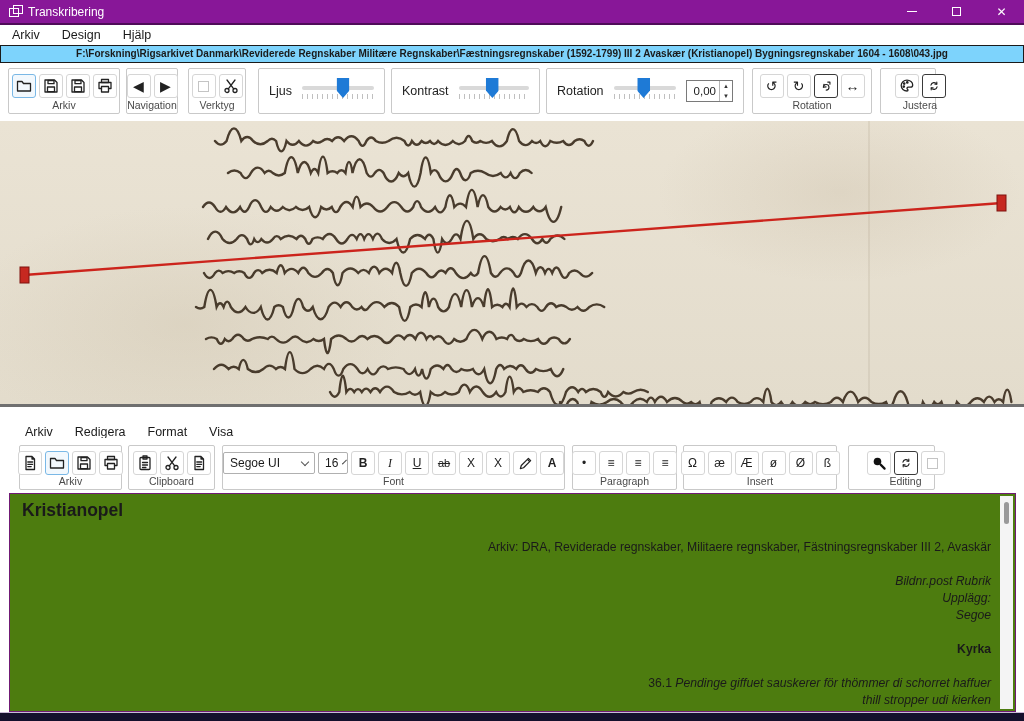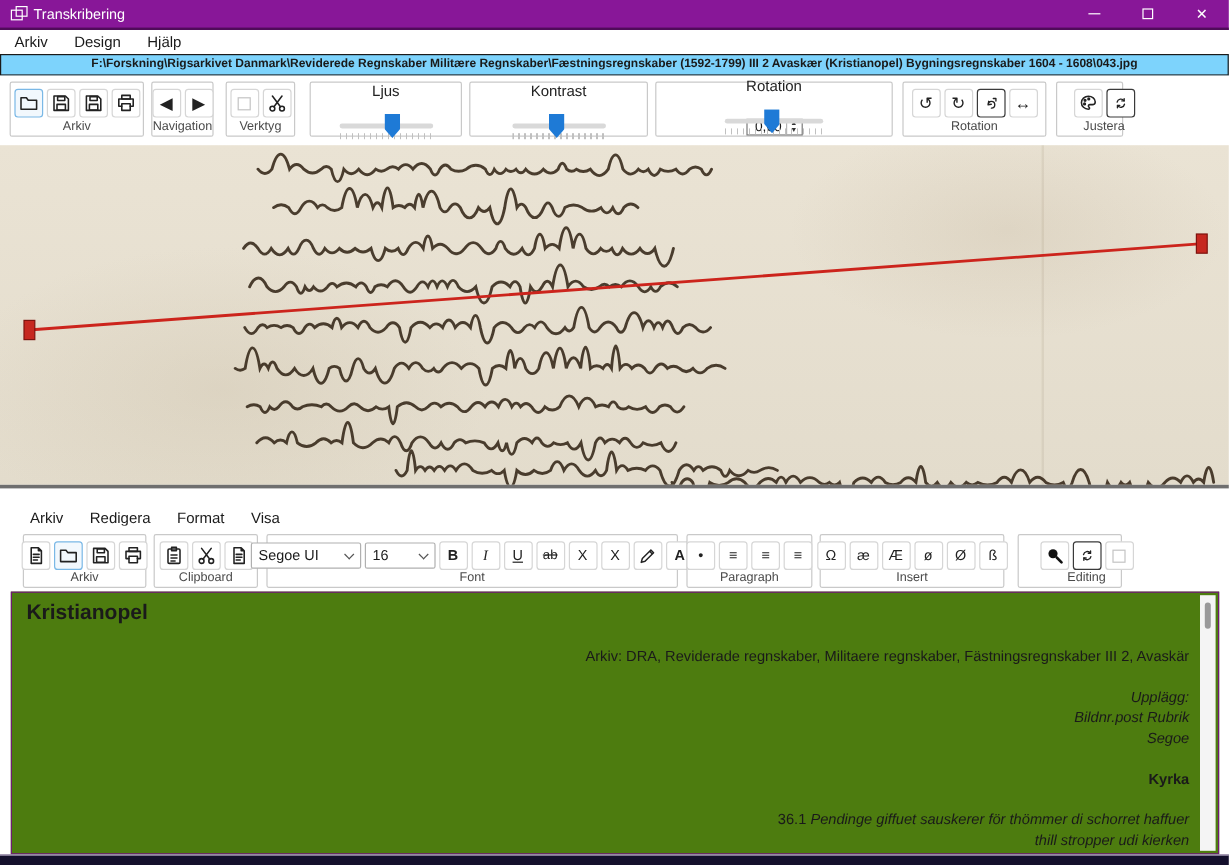--- a/index.html
+++ b/index.html
@@ -39,21 +39,21 @@
   .btn-row { display:flex; gap:3px; align-items:center; }
   .tb-btn { width:24px; height:24px; border:1px solid #d6d6d6; border-radius:3px; background:#fff;
     display:flex; align-items:center; justify-content:center; font-size:12px; color:#222; }
   .tb-btn.hl { border-color:#7ab8e6; background:#f2f8fd; }
   .tb-btn.dark-border { border:1.6px solid #3a3a3a; }
   .tb-btn svg { display:block; }
   .uni { font-size:14px; line-height:14px; color:#222; }
   .sel-square { width:11px; height:11px; border:1.4px solid #c4c4c4; }
 
   
-  .slide-group { flex-direction:column; justify-content:flex-end; align-items:center; padding:0 10px; gap:10px; }
+  .slide-group { flex-direction:row; justify-content:flex-start; align-items:center; padding:0 10px; gap:10px; }
   .slide-label { font-size:12.5px; color:#222; }
   .slider { position:relative; height:30px; }
   .track { position:absolute; left:0; right:0; top:10px; height:4px; background:#d9d9d9; border-radius:2px; }
   .ticks { position:absolute; left:0; right:0; top:18px; height:5px;
     background:repeating-linear-gradient(90deg,#c0c0c0 0 1px,transparent 1px 5px); }
   .thumb { position:absolute; top:2px; width:13px; height:20px; background:#1e7ad6;
     clip-path:polygon(0 0,100% 0,100% 62%,50% 100%,0 62%); transform:translateX(-50%); }
   .spin { display:flex; border:1px solid #7a7a7a; height:22px; background:#fff; align-items:stretch; }
   .spin-val { width:32px; font-size:11.5px; display:flex; align-items:center; justify-content:flex-end; padding-right:3px; }
   .spin-btns { display:flex; flex-direction:column; border-left:1px solid #b5b5b5; width:13px; }
@@ -356,21 +356,21 @@
     </div>
     <div class="group-label">Clipboard</div>
   </div>
 
   <div class="group" style="left:222px;width:343px;">
     <div class="btn-row">
       <div class="combo" style="width:92px;">
         <span style="flex:1;">Segoe UI</span>
         <span class="chev"></span>
       </div>
-      <div class="combo" style="width:59px;">
+      <div class="combo" style="width:30px;">
         <span style="flex:1;">16</span>
         <span class="chev"></span>
       </div>
       <div class="tb-btn b-bold">B</div>
       <div class="tb-btn b-ital">I</div>
       <div class="tb-btn b-und">U</div>
       <div class="tb-btn b-strike">ab</div>
       <div class="tb-btn">X</div>
       <div class="tb-btn">X</div>
       <div class="tb-btn">
@@ -433,22 +433,22 @@
     </div>
     <div class="group-label">Editing</div>
   </div>
 </div>
 
 <div class="ed-text">
   <div class="ed-title">Kristianopel</div>
   <div class="ln"></div>
   <div class="ln">Arkiv: DRA, Reviderade regnskaber, Militaere regnskaber, Fästningsregnskaber III 2, Avaskär</div>
   <div class="ln"></div>
+  <div class="ln ital">Bildnr.post Rubrik</div>
   <div class="ln ital">Upplägg:</div>
-  <div class="ln ital">Bildnr.post Rubrik</div>
   <div class="ln ital">Segoe</div>
   <div class="ln"></div>
   <div class="ln bold">Kyrka</div>
   <div class="ln"></div>
   <div class="ln"><span>36.1</span> <span class="ital">Pendinge giffuet sauskerer för thömmer di schorret haffuer</span></div>
   <div class="ln ital">thill stropper udi kierken</div>
   <div class="scrollbar">
     <div class="sthumb"></div>
   </div>
 </div>

